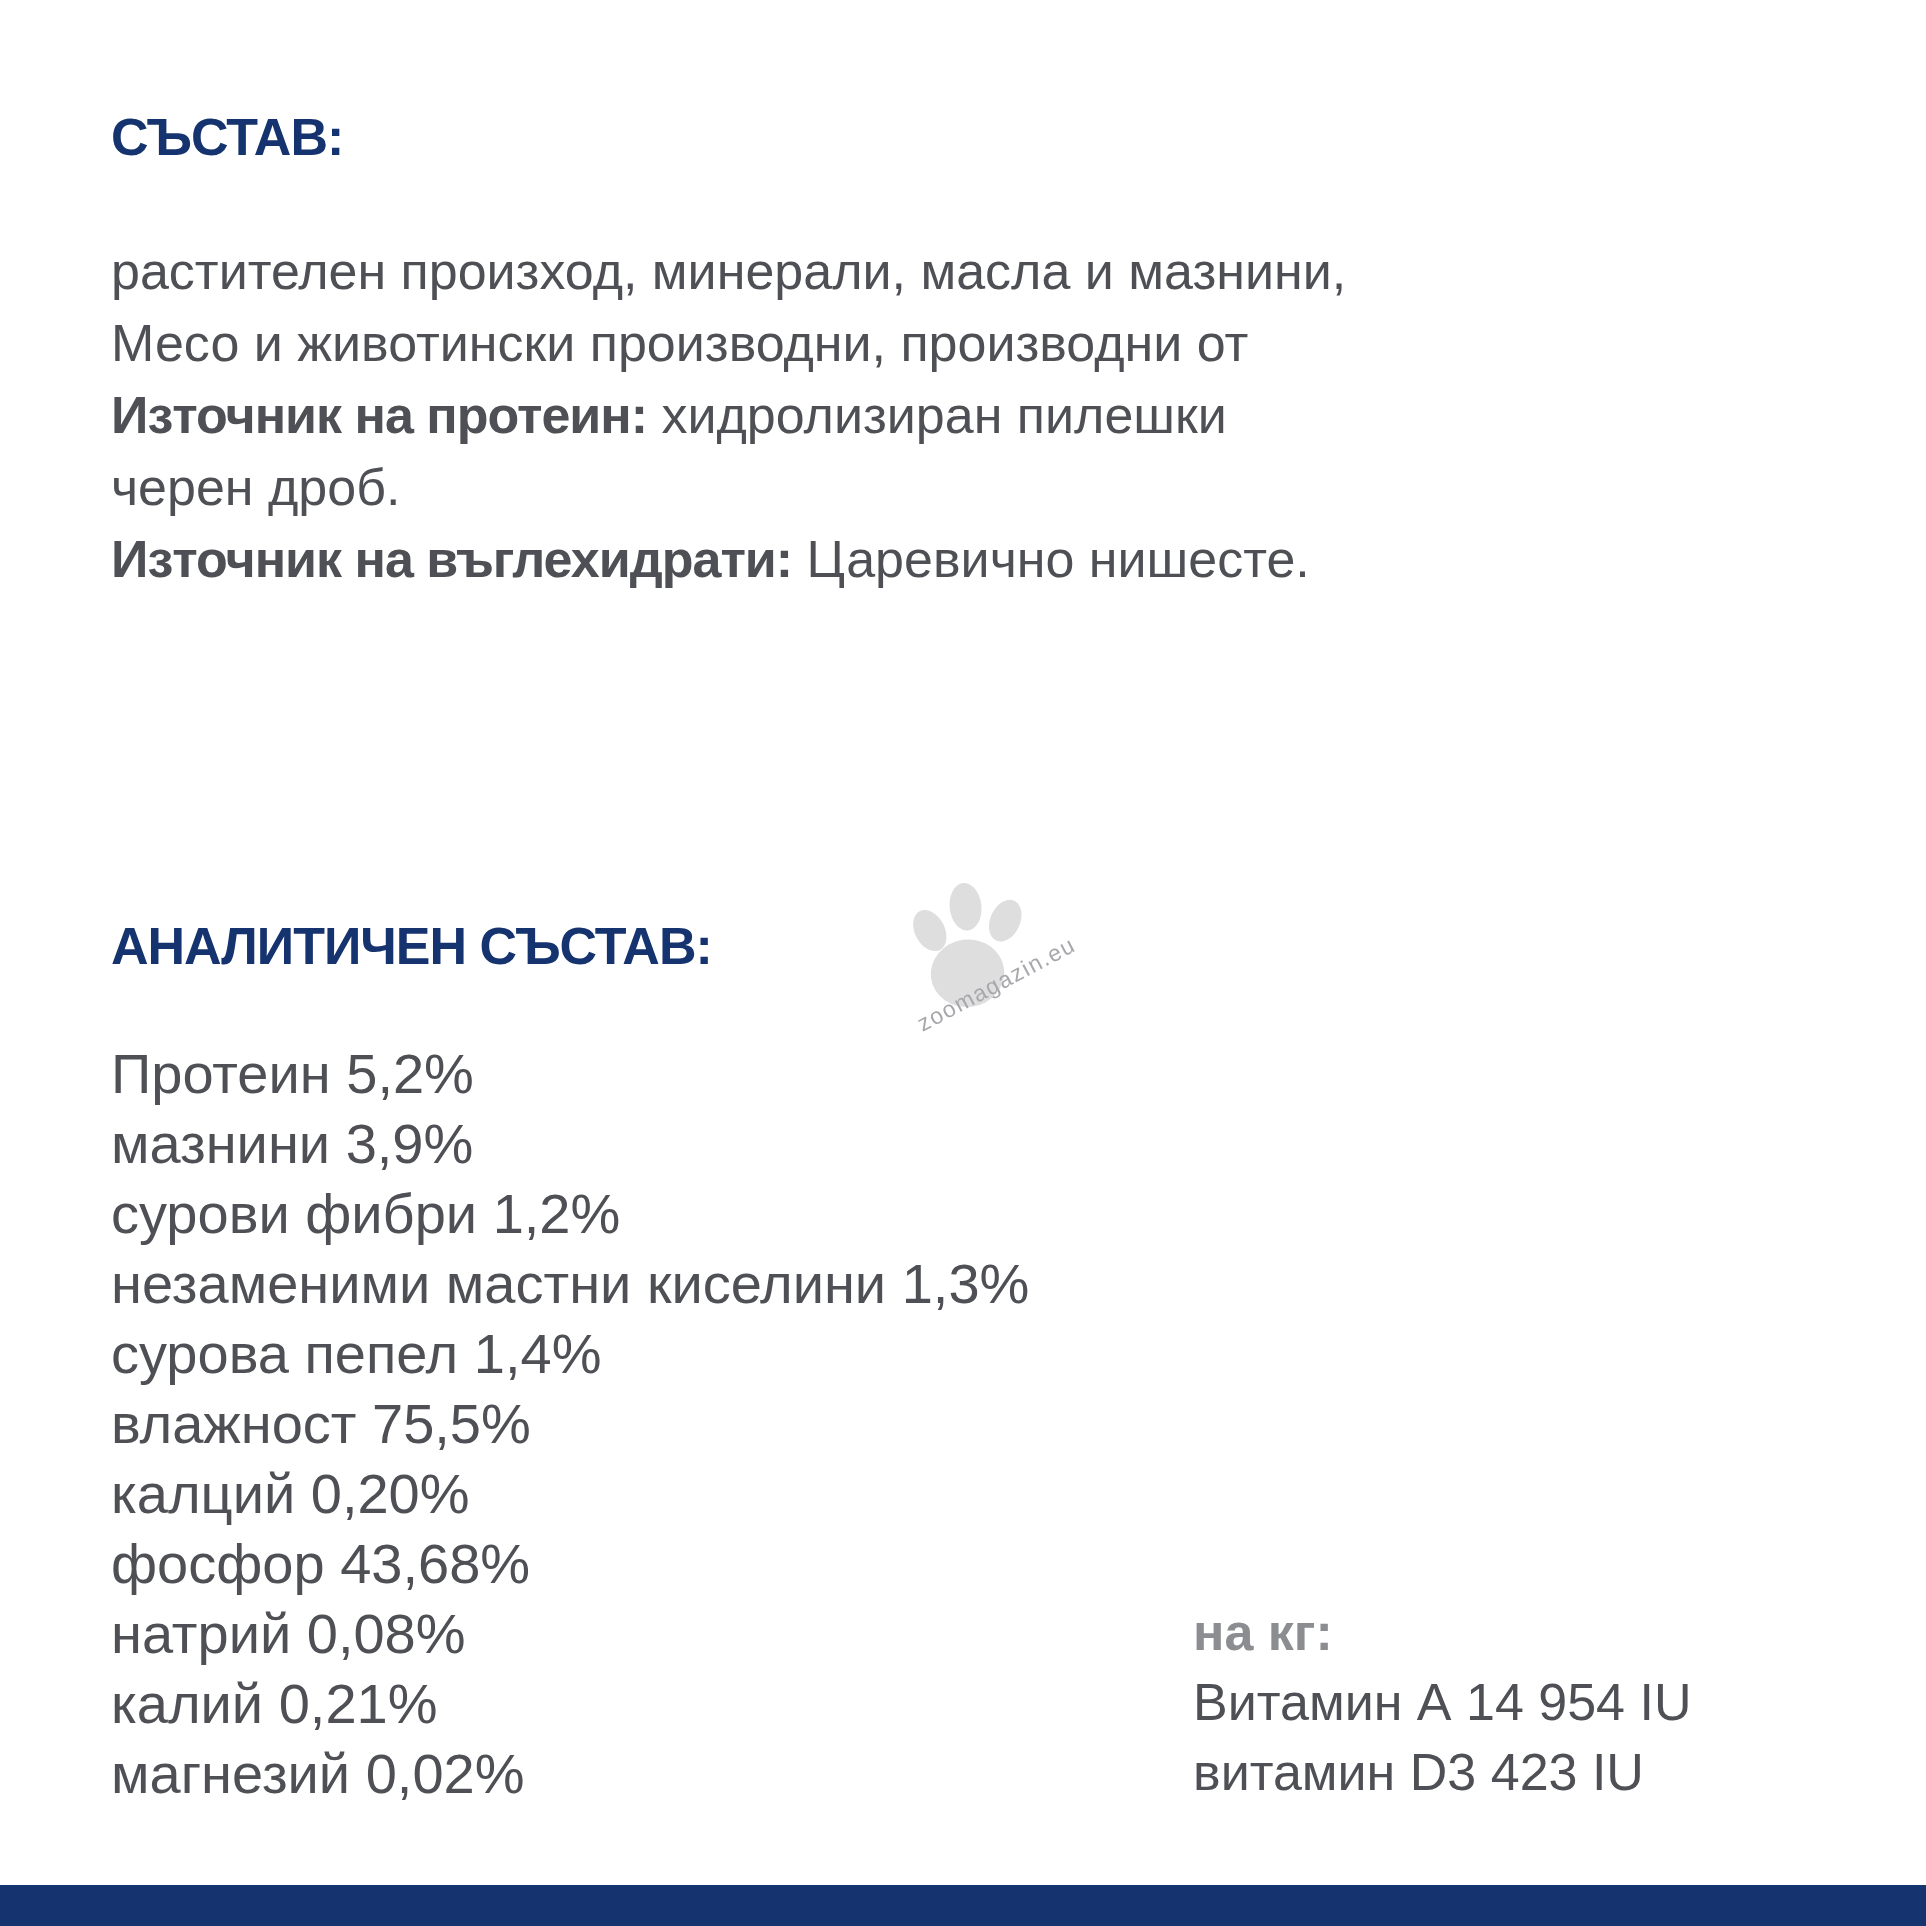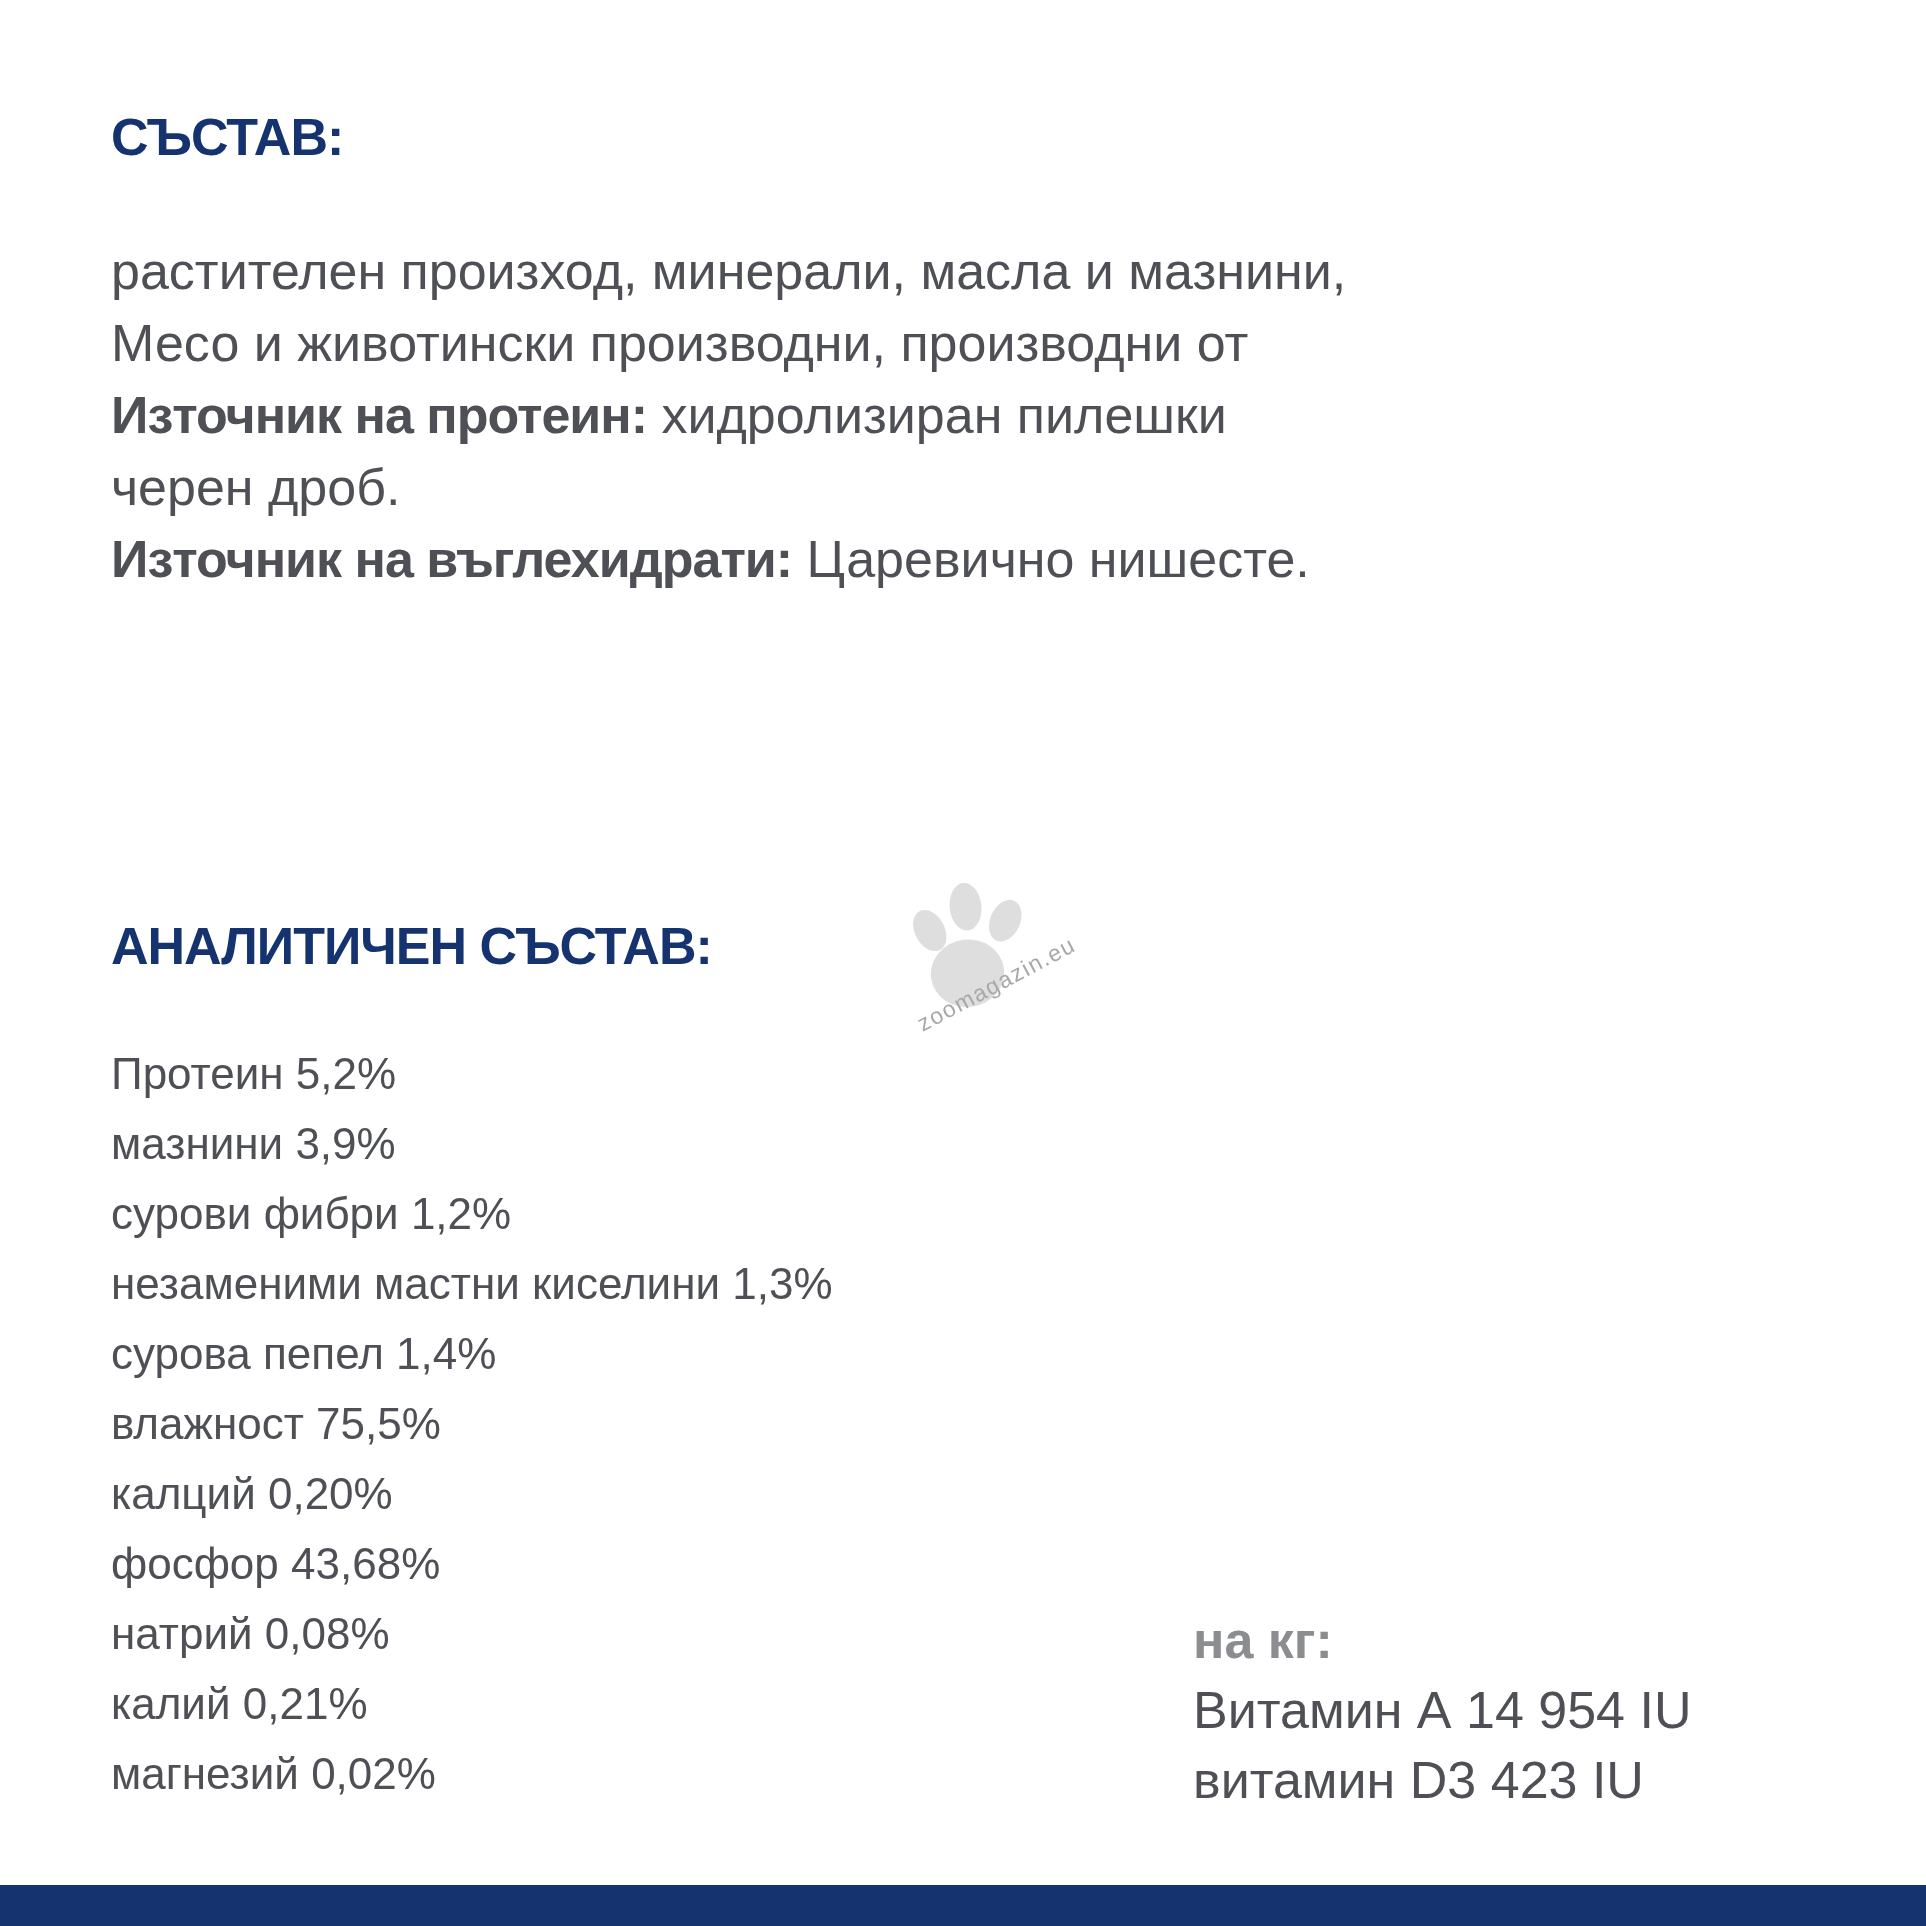--- a/index.html
+++ b/index.html
@@ -35,35 +35,34 @@
     color: var(--body-text, #4e5055);
     white-space: nowrap;
   }
   .body-text .b { font-weight: 700; letter-spacing: -1px; }
   .analysis-list {
     position: absolute;
     left: 111px;
     top: 1039px;
     z-index: 1;
     list-style: none;
-    font-size: 44px;
+    font-size: 56px;
     line-height: 70px;
     color: var(--body-text, #4e5055);
     white-space: nowrap;
   }
   .per-kg {
     position: absolute;
     left: 1193px;
     top: 1597px;
     z-index: 1;
     font-size: 52px;
     line-height: 70px;
     color: var(--body-text, #4e5055);
     white-space: nowrap;
-    margin-top: 8px;
   }
   .per-kg-label { color: var(--muted, #8b8d90); font-weight: 700; }
   .bottom-bar {
     position: absolute;
     left: 0;
     top: 1885px;
     width: 1927px;
     height: 42px;
     z-index: 2;
     background: var(--accent, #15336e);

